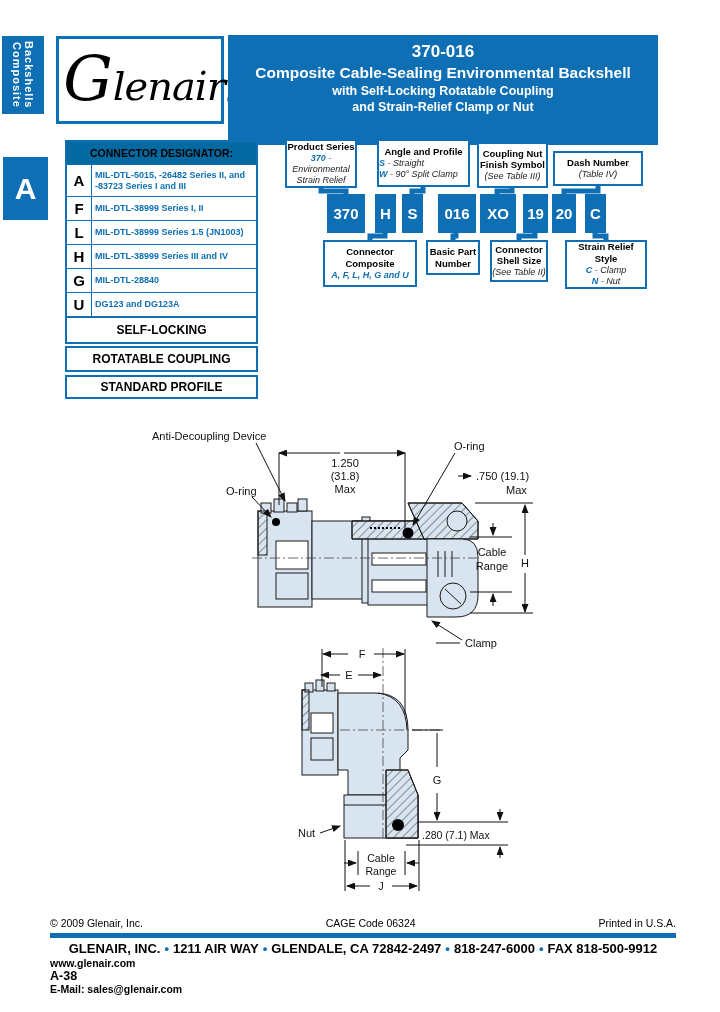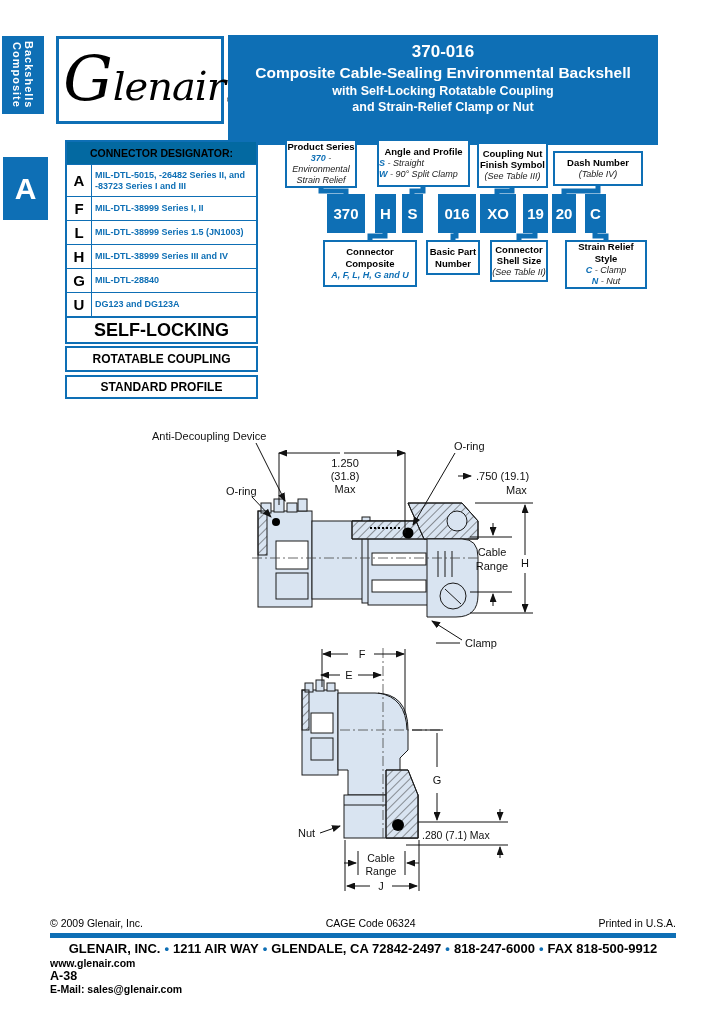--- a/index.html
+++ b/index.html
@@ -33,21 +33,21 @@
   #desig-table { left:65px; top:140px; width:193px; border:2px solid #0e6fb5; background:#fff; }
   .dt-header { height:23px; background:#0369a1; display:flex; align-items:center; justify-content:center;
     font-size:10.5px; font-weight:bold; color:#000; border-bottom:1px solid #0e6fb5; }
   .dt-row { display:flex; border-bottom:1px solid #0e6fb5; }
   .dt-row:last-child { border-bottom:none; }
   .dt-letter { width:25px; border-right:1px solid #0e6fb5; display:flex; align-items:center;
     justify-content:center; font-size:15px; font-weight:bold; color:#000; }
   .dt-spec { flex:1; display:flex; align-items:center; padding:2px 3px;
     font-size:9px; font-weight:bold; color:#0e6fb5; line-height:1.15; }
   .dt-feature { height:25px; display:flex; align-items:center; justify-content:center;
-    font-size:18px; font-weight:bold; color:#000; }
+    font-size:12px; font-weight:bold; color:#000; }
   .feature-box { left:65px; width:193px; border:2px solid #0e6fb5; background:#fff;
     display:flex; align-items:center; justify-content:center; font-size:12px; font-weight:bold; }
 
   
   .pb-box { border:2px solid #0e6fb5; background:#fff; text-align:center;
     display:flex; flex-direction:column; justify-content:center; line-height:1.25; }
   .pb-title { font-size:9.5px; font-weight:bold; color:#000; }
   .pb-note { font-size:9px; font-style:italic; color:#222; }
   .pb-code { color:#0e6fb5; font-weight:bold; font-style:italic; }
   .pb-opt { font-size:9px; font-style:italic; color:#222; text-align:left; }

